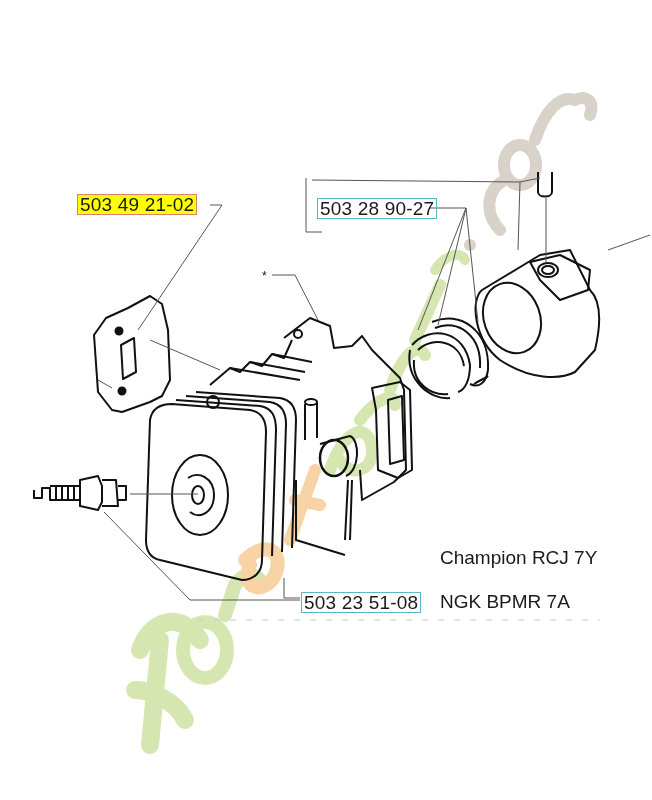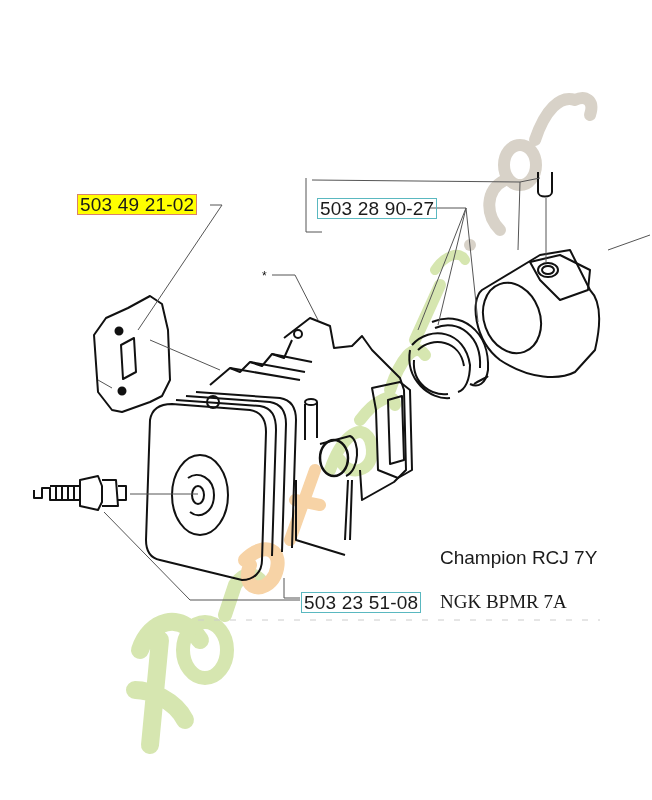--- a/index.html
+++ b/index.html
@@ -139,14 +139,14 @@
   </svg>
 
   <div class="label pn pn-highlight" style="left:78px; top:195px;">503 49 21-02</div>
 
   <div class="label pn pn-box" style="left:318px; top:199px;">503 28 90-27</div>
 
   <div class="label pn pn-box" style="left:302px; top:570px;margin-top:23px;">503 23 51-08</div>
 
   <div class="label desc" style="left:440px; top:548px;">Champion RCJ 7Y</div>
 
-  <div class="label desc" style="left:440px; top:592px;font-family:Liberation Serif, serif;">NGK BPMR 7A</div>
+  <div class="label desc" style="left:440px; top:592px;">NGK BPMR 7A</div>
 </div>
 
 </body></html>

